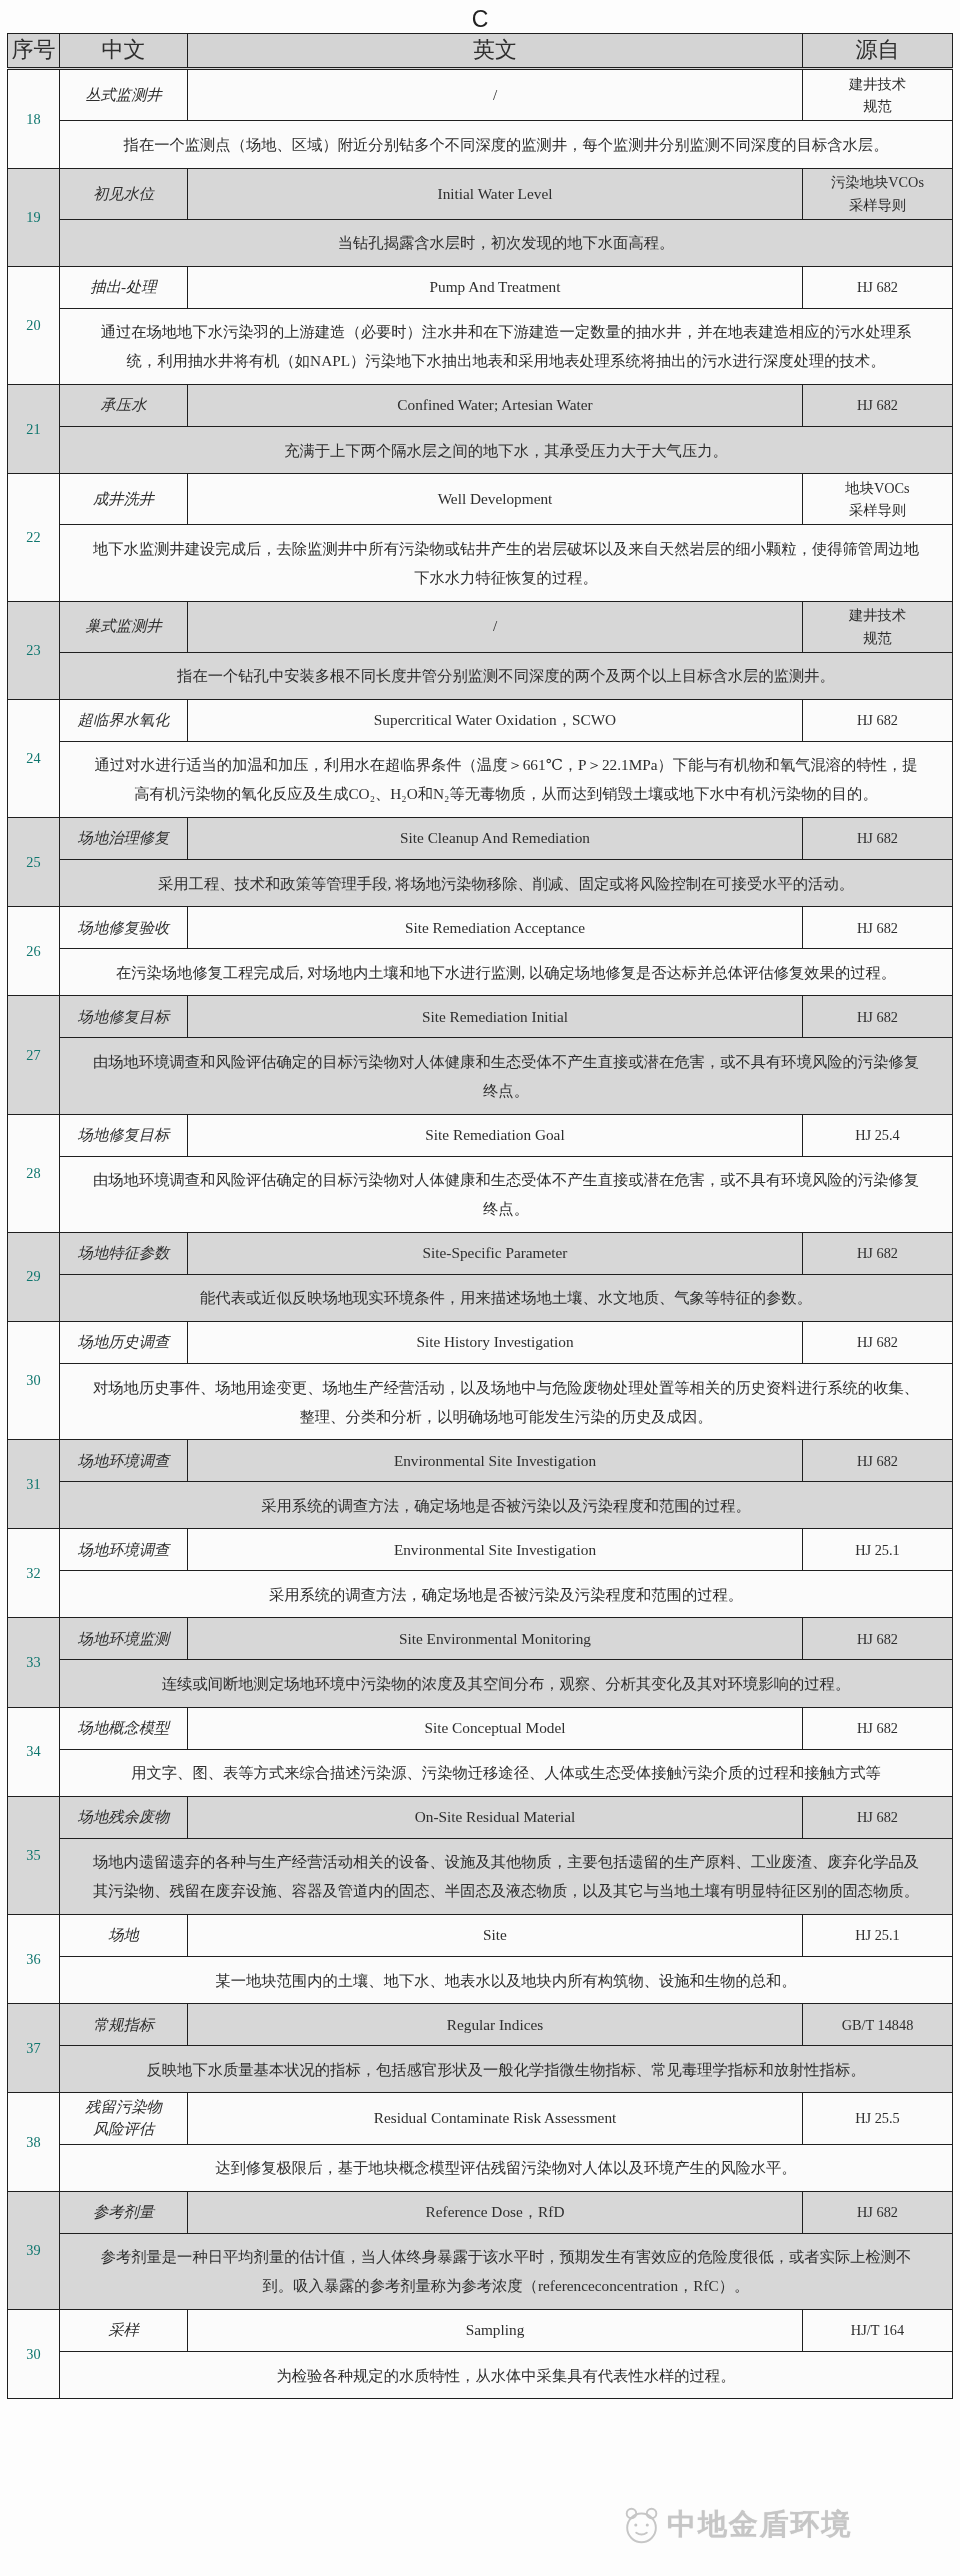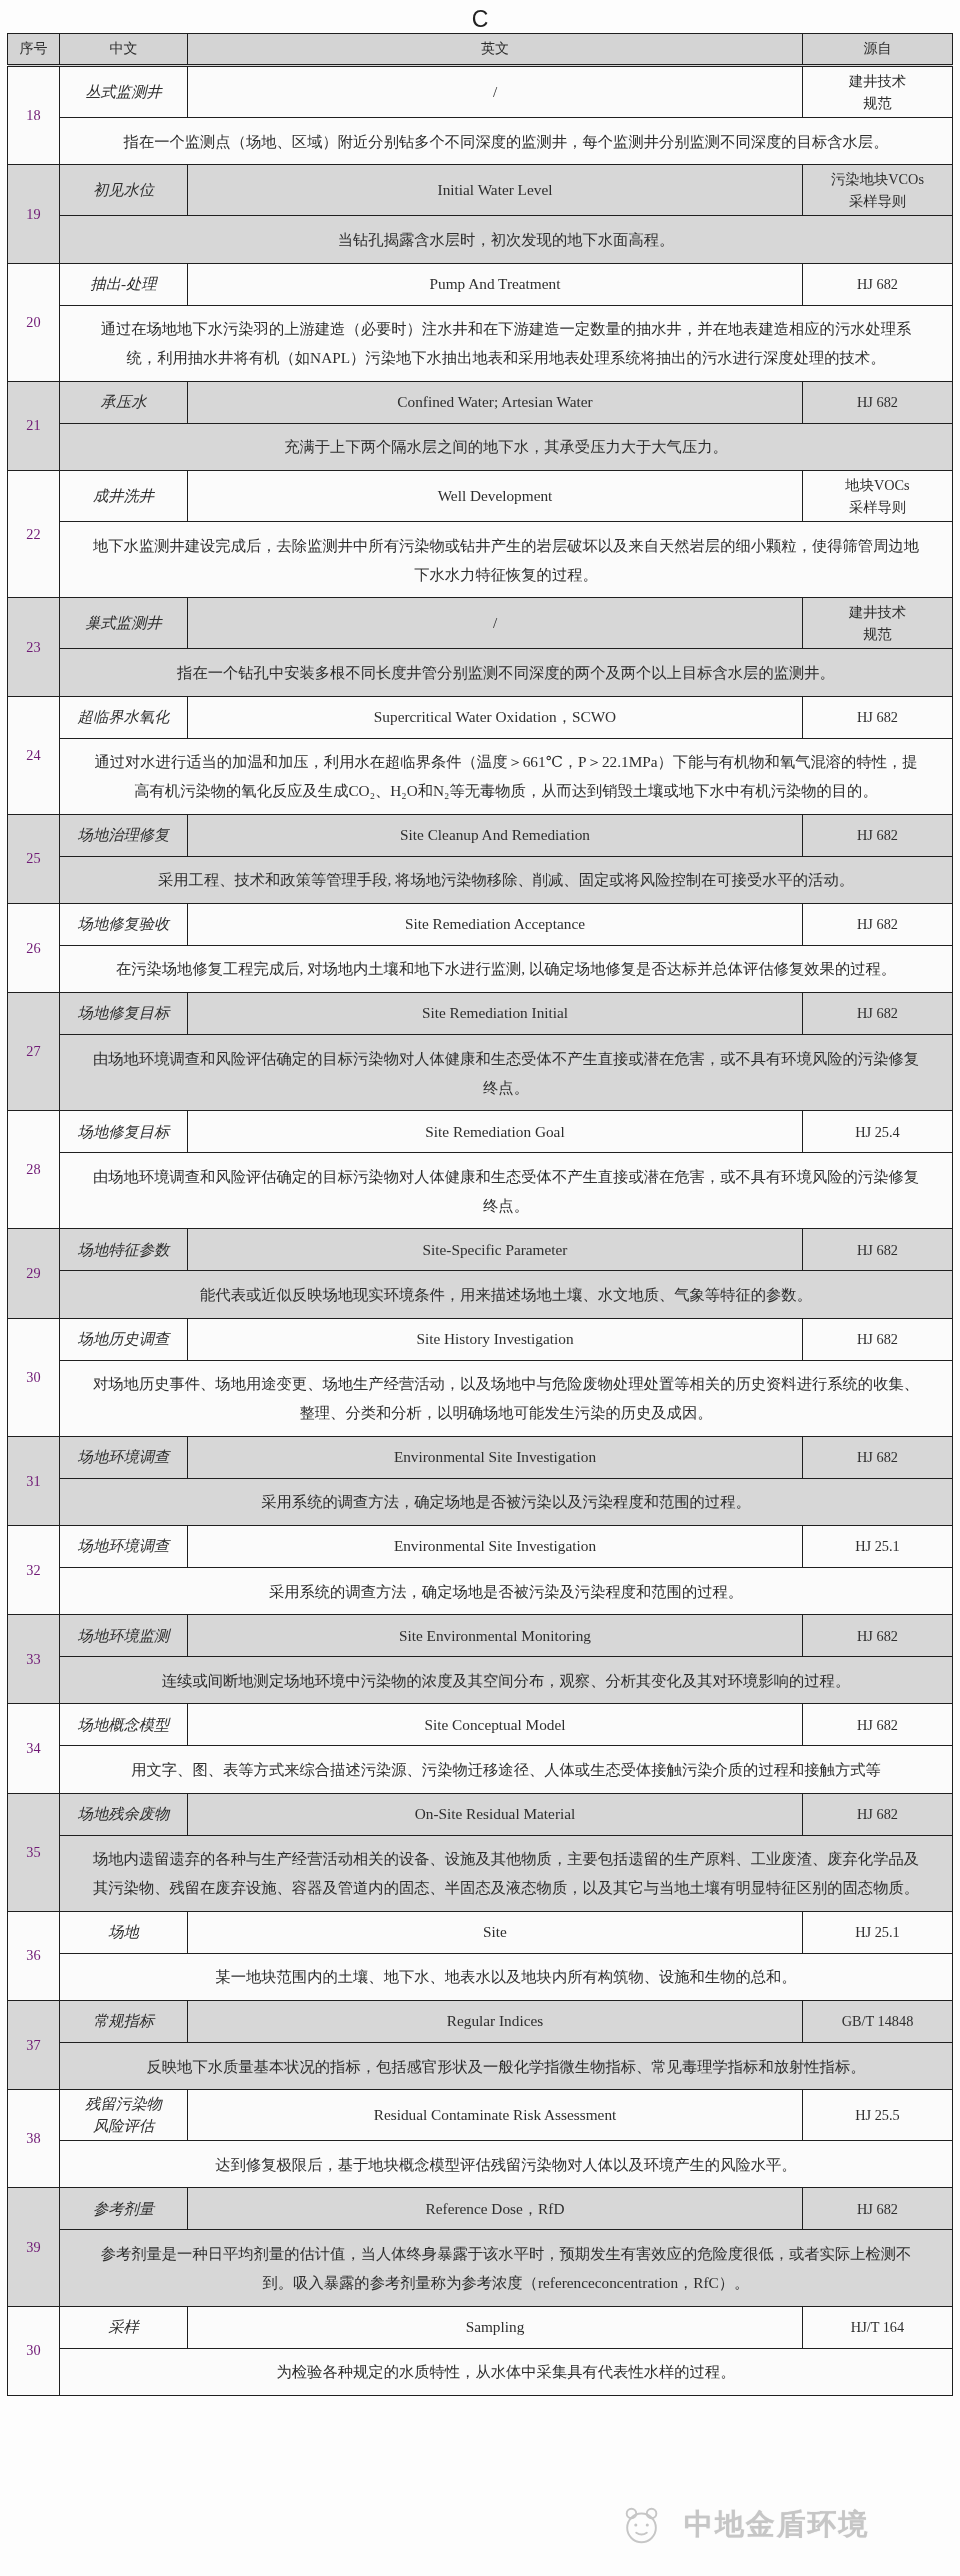--- a/index.html
+++ b/index.html
@@ -26,38 +26,38 @@
     border:1.9px solid var(--border);
   }
   col.c-num{width:52px;}
   col.c-zh{width:128px;}
   col.c-en{width:615px;}
   col.c-src{width:150px;}
   thead th{
     background:var(--header-bg);
     border:1px solid var(--border);
     border-bottom:3.8px double var(--border);
-    font-weight:normal;font-size:14px;height:32.5px;padding:1.9px;
+    font-weight:normal;font-size:22px;height:32.5px;padding:1.9px;
   }
   tbody.entry{border-top:1.9px solid var(--border);}
   tbody.entry.shaded td{background:var(--shaded);}
   tbody.entry.plain td{background:var(--plain);}
   td{
     border:1px solid var(--border);
     text-align:center;vertical-align:middle;
     font-size:15.3px;line-height:1.45;
   }
-  td.num{font-size:14.3px;color:#701a75;}
+  td.num{font-size:14.3px;color:#0f766e;}
   td.zh{height:42px;padding:2.9px 3.8px;white-space:pre-line;font-style:italic;}
   td.en{padding:2.9px 7.6px;}
   td.src{font-size:14.3px;padding:2.9px 3.8px;white-space:pre-line;line-height:1.55;font-family:Liberation Serif, serif;}
   td.def{padding:8.6px 27px;line-height:29px;}
   .watermark{
     position:absolute;left:620px;top:2482px;width:335px;height:86px;
-    display:flex;align-items:center;gap:20px;color:var(--watermark);
+    display:flex;align-items:center;gap:3px;color:var(--watermark);
     pointer-events:none;
   }
   .watermark svg{flex:0 0 auto;}
   .watermark .wm-text{
     font-size:29px;letter-spacing:1.9px;font-weight:bold;color:var(--watermark);
     text-shadow:0 0 1px #dcdcdc;white-space:nowrap;
     font-family:"Liberation Serif","DejaVu Serif",serif;
   }
 </style>
 </head>

